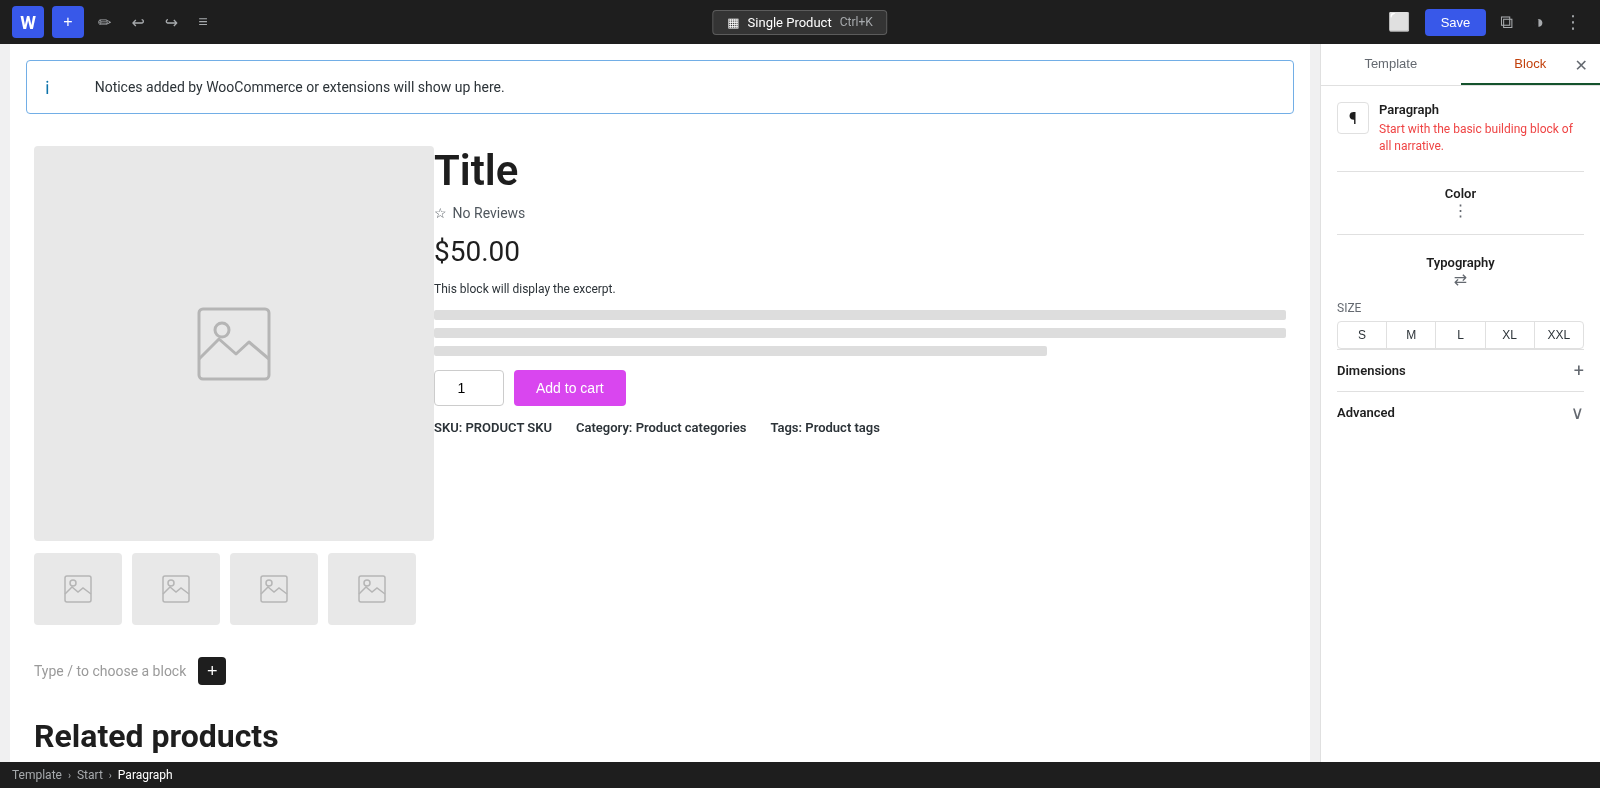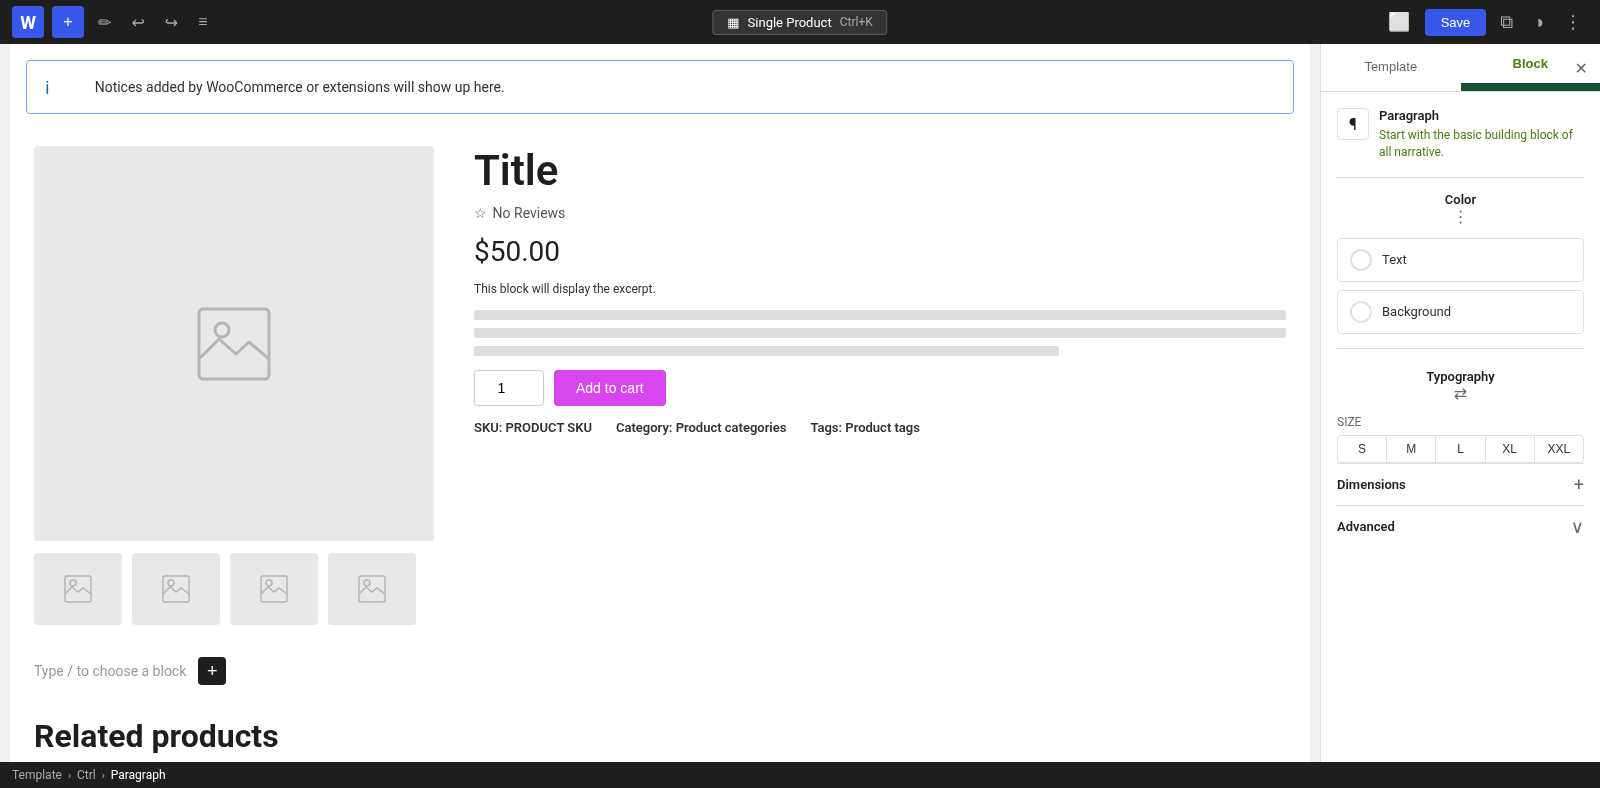--- a/index.html
+++ b/index.html
@@ -130,21 +130,20 @@
     }
     .notice-text {
       font-size: 14px;
       color: #2c3338;
       padding-left: 33px;
     }
 
     
     .product-layout {
       display: flex;
-      gap: 40px;
       padding: 16px 24px;
     }
 
     .product-images {
       flex-shrink: 0;
       width: 400px;
     }
 
     .main-image {
       width: 400px;
@@ -306,23 +305,22 @@
       text-align: center;
       font-size: 13px;
       color: #646970;
       cursor: pointer;
       border: none;
       background: none;
       border-bottom: 2px solid transparent;
     }
 
     .sidebar-tab.active {
-      color: #4d7c0f;
-      border-bottom: 8px solid #14532d;
-      font-weight: bold;
+      color: #c2410c;
+      border-bottom: 2px solid #14532d;
     }
 
     .sidebar-close {
       position: absolute;
       right: 8px;
       top: 50%;
       transform: translateY(-50%);
       background: none;
       border: none;
       cursor: pointer;
@@ -354,21 +352,21 @@
 
     .block-info h3 {
       font-size: 13px;
       font-weight: 600;
       color: #1e1e1e;
       margin-bottom: 4px;
     }
 
     .block-info p {
       font-size: 12px;
-      color: #4d7c0f;
+      color: #ef4444;
       line-height: 1.4;
     }
 
     .section-header {
       display: flex;
       align-items: center;
       justify-content: space-between;
       margin-bottom: 12px;
       flex-direction: column;
     }
@@ -648,30 +646,20 @@
         </div>
       </div>
 
       <div class="section-divider"></div>
 
       <div class="section-header">
         <span class="section-title">Color</span>
         <button class="section-more">⋮</button>
       </div>
 
-      <div class="color-options">
-        <div class="color-option">
-          <div class="color-circle"></div>
-          <span class="color-label">Text</span>
-        </div>
-        <div class="color-option">
-          <div class="color-circle"></div>
-          <span class="color-label">Background</span>
-        </div>
-      </div>
 
       <div class="section-divider"></div>
 
       <div class="typography-section">
         <div class="section-header">
           <span class="section-title">Typography</span>
           <button class="section-more">⇄</button>
         </div>
 
         <div class="size-label">SIZE</div>
@@ -696,16 +684,16 @@
       </div>
 
     </div>
   </div>
 
 </div>
 
 <div class="bottom-bar">
   <span class="breadcrumb-item">Template</span>
   <span class="breadcrumb-sep">›</span>
-  <span class="breadcrumb-item">Ctrl</span>
+  <span class="breadcrumb-item">Start</span>
   <span class="breadcrumb-sep">›</span>
   <span class="breadcrumb-item current">Paragraph</span>
 </div>
 
 </body></html>

